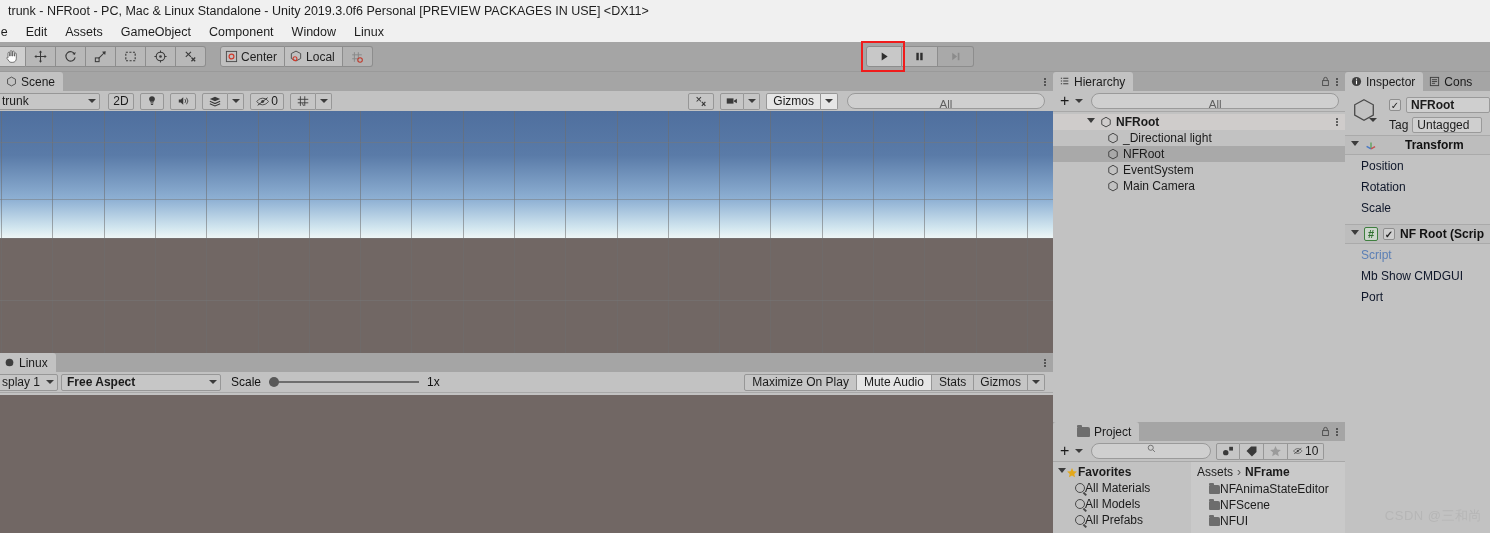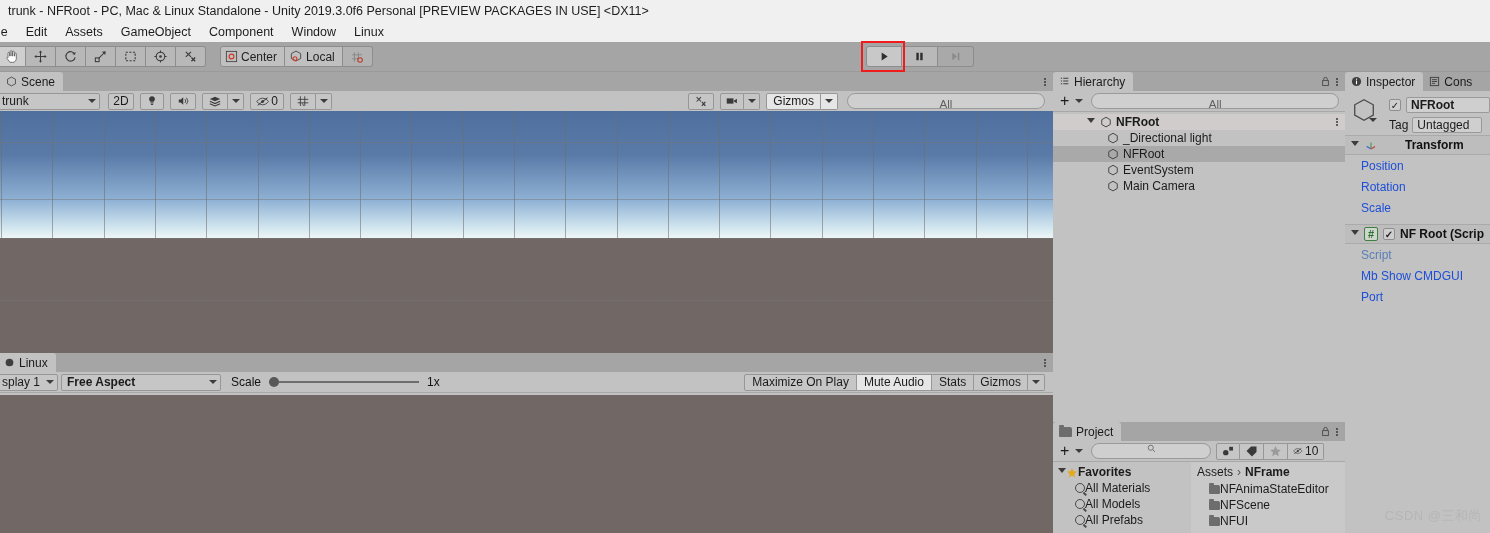--- a/index.html
+++ b/index.html
@@ -153,21 +153,21 @@
   .tri { width:0;height:0;border-left:5px solid #3c3c3c;border-top:4px solid transparent;border-bottom:4px solid transparent; }
   .tri.open { border-left:4px solid transparent;border-right:4px solid transparent;border-top:5px solid #3c3c3c; }
 
   
   #inspector { left:1345px; top:72px; width:145px; height:461px; }
   .insprow { display:flex; align-items:center; gap:5px; font-size:12px; color:#1b1b1b; white-space:nowrap; }
   .chk { width:12px;height:12px;background:#cfcfcf;border:1px solid #8f8f8f;border-radius:2px;display:flex;align-items:center;justify-content:center;font-size:10px;color:#222;}
   .namefield { height:16px; background:#cfcfcf; border:1px solid #9a9a9a; border-radius:2px; display:flex;align-items:center;padding:0 4px;font-weight:bold;font-size:12px;}
   .tagfield { height:16px; background:#cfcfcf;border:1px solid #9a9a9a;border-radius:2px;display:flex;align-items:center;padding:0 4px;font-size:12px;}
   .comphdr { height:20px; display:flex;align-items:center;gap:5px; background:#bdbdbd; border-top:1px solid #aaa; border-bottom:1px solid #aaa; font-weight:bold; font-size:12px;}
-  .fieldrow { height:21px; display:flex; align-items:center; font-size:12px; padding-left:16px; color:#1d4ed8;}
+  .fieldrow { height:21px; display:flex; align-items:center; font-size:12px; padding-left:16px; color:#0f172a;}
   .fieldrow.link { color:#5b7fb5; }
 
   
   #project { left:1053px; top:422px; width:292px; height:111px; }
   .prow { height:16px; display:flex;align-items:center;gap:0;font-size:12px;color:#1b1b1b;white-space:nowrap;cursor:default;}
   .folder { width:11px;height:9px;background:#6d6d6d;border-radius:1px 2px 1px 1px; position:relative; flex:none;}
   .folder:before{content:"";position:absolute;left:0;top:-2px;width:5px;height:2px;background:#6d6d6d;border-radius:1px 1px 0 0;}
   .magn { width:10px;height:10px;border:1.5px solid #4a4a4a;border-radius:50%;position:relative;flex:none;}
   .magn:after{content:"";position:absolute;right:-3px;bottom:-2px;width:4px;height:1.5px;background:#4a4a4a;transform:rotate(45deg);}
   .crumb { display:flex;align-items:center;gap:4px;font-size:12px;color:#1b1b1b;height:16px;}
@@ -623,21 +623,21 @@
     <div class="fieldrow">
       <span>Mb Show CMDGUI</span>
     </div>
     <div class="fieldrow">
       <span>Port</span>
     </div>
   </div>
 
   <div class="panel" id="project">
     <div class="tabstrip">
-      <div class="tab active" style="padding-left:6px;">
+      <div class="tab active" style="padding-left:24px;">
         <span class="folder" style="width:13px;height:10px;"></span>
         <span>Project</span>
       </div>
       <div class="spacer"></div>
       <div class="trail">
         <svg width="9" height="11" viewBox="0 0 10 12">
             <path d="M3 5V3.4a2 2 0 0 1 4 0V5" fill="none" stroke="#4a4a4a" stroke-width="1"></path>
             <rect x="1.8" y="5" width="6.4" height="5.4" fill="none" stroke="#4a4a4a" stroke-width="1"></rect>
           </svg>
         <div class="kebab">

